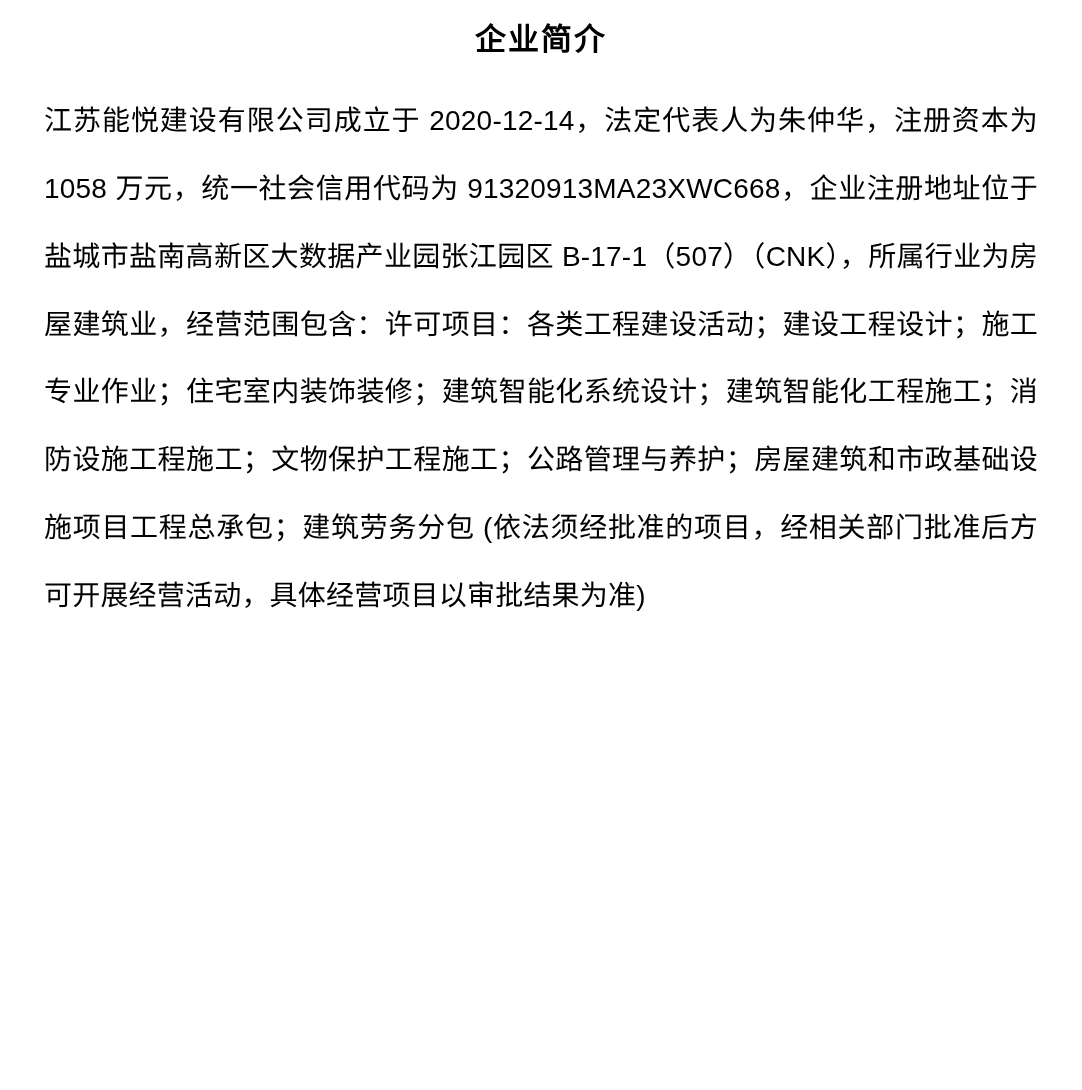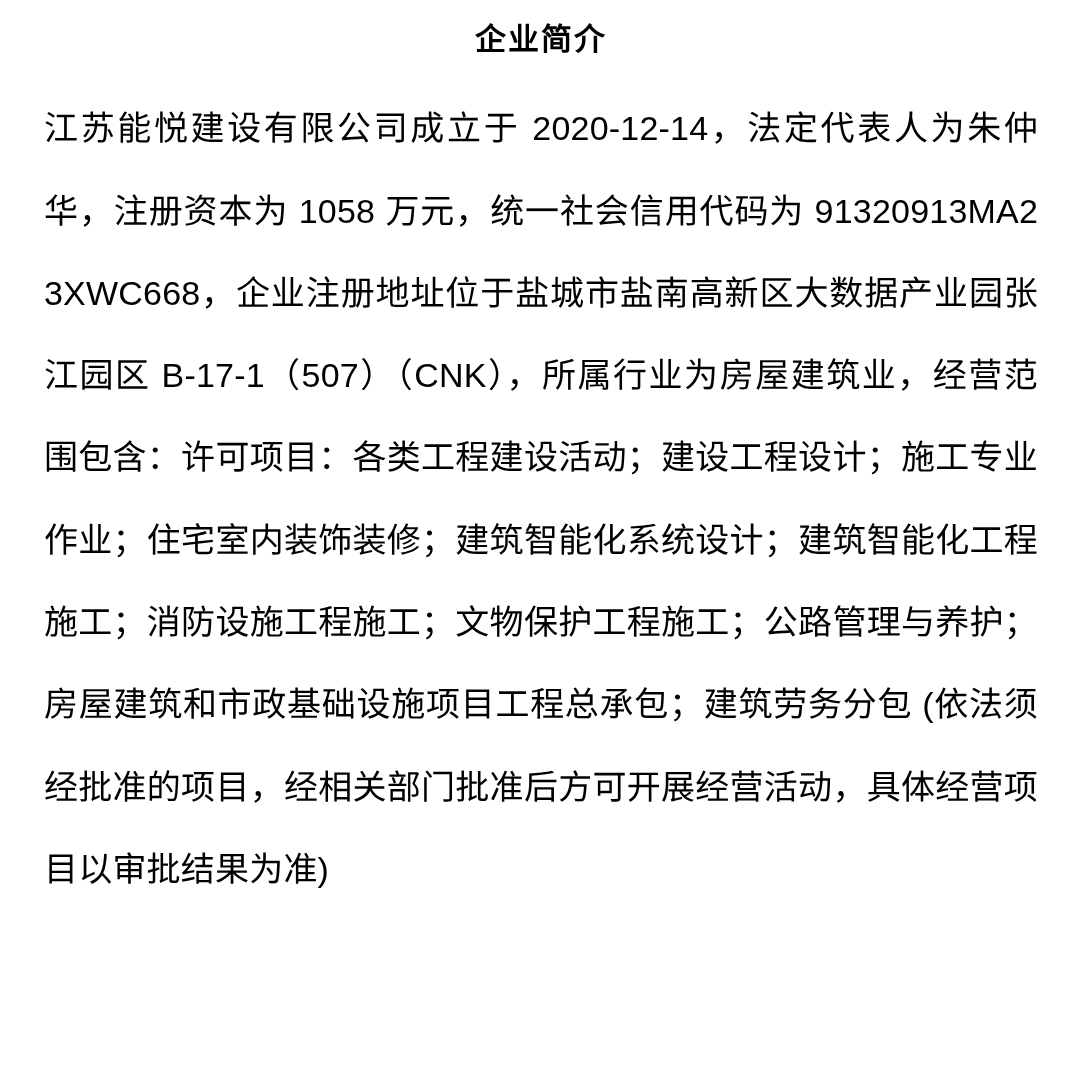--- a/index.html
+++ b/index.html
@@ -26,21 +26,21 @@
     font-family: "Liberation Sans", "DejaVu Sans", sans-serif;
     font-weight: bold;
     font-size: 31px;
     letter-spacing: 2px;
     line-height: 1.4;
     margin: 8px 0 26px 0;
     color: #000000;
   }
   .para {
     font-family: "Liberation Sans", "DejaVu Sans", sans-serif;
-    font-size: 34px;
+    font-size: 28px;
     line-height: 2.42;
     text-align: justify;
     text-justify: inter-ideograph;
     letter-spacing: 0.2px;
     color: #000000;
     margin: 0 0 4px 0;
     word-break: break-all;
   }
   .para + .para {
     margin-top: 10px;

